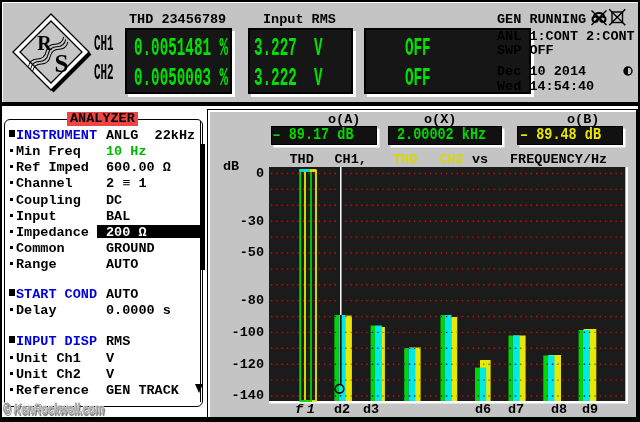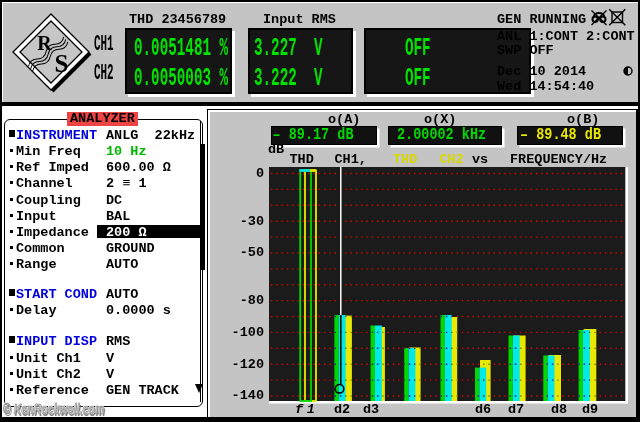--- a/index.html
+++ b/index.html
@@ -107,21 +107,21 @@
   <div class="ab t" style="left:424px;top:113px;">o(X)</div>
   <div class="ab t" style="left:567px;top:113px;">o(B)</div>
 
   <div class="rbox" style="left:271px;top:126px;width:104px;"></div>
   <div class="rtxt" style="left:272.5px;top:126px;color:#00d800;">– 89.17 dB</div>
   <div class="rbox" style="left:388px;top:126px;width:112px;"></div>
   <div class="rtxt" style="left:397px;top:126px;color:#00d800;">2.00002 kHz</div>
   <div class="rbox" style="left:517px;top:126px;width:104px;"></div>
   <div class="rtxt" style="left:520px;top:126px;color:#e8e800;">– 89.48 dB</div>
 
-  <div class="ab t" style="left:223px;top:143px;margin-left:45px;">dB</div>
+  <div class="ab t" style="left:223px;top:160px;">dB</div>
   <div class="ab t" style="left:289.5px;top:153px;">THD</div>
   <div class="ab t" style="left:334.5px;top:153px;">CH1,</div>
   <div class="ab t" style="left:393px;top:153px;color:#d8d800;">THD</div>
   <div class="ab t" style="left:439.5px;top:153px;color:#d8d800;">CH2</div>
   <div class="ab t" style="left:472px;top:153px;">vs</div>
   <div class="ab t" style="left:510px;top:153px;">FREQUENCY/Hz</div>
 
   <div class="ab t" style="left:184px;top:167px;width:80px;text-align:right;">0</div>
   <div class="ab t" style="left:184px;top:214.5px;width:80px;text-align:right;">-30</div>
   <div class="ab t" style="left:184px;top:246.3px;width:80px;text-align:right;">-50</div>

